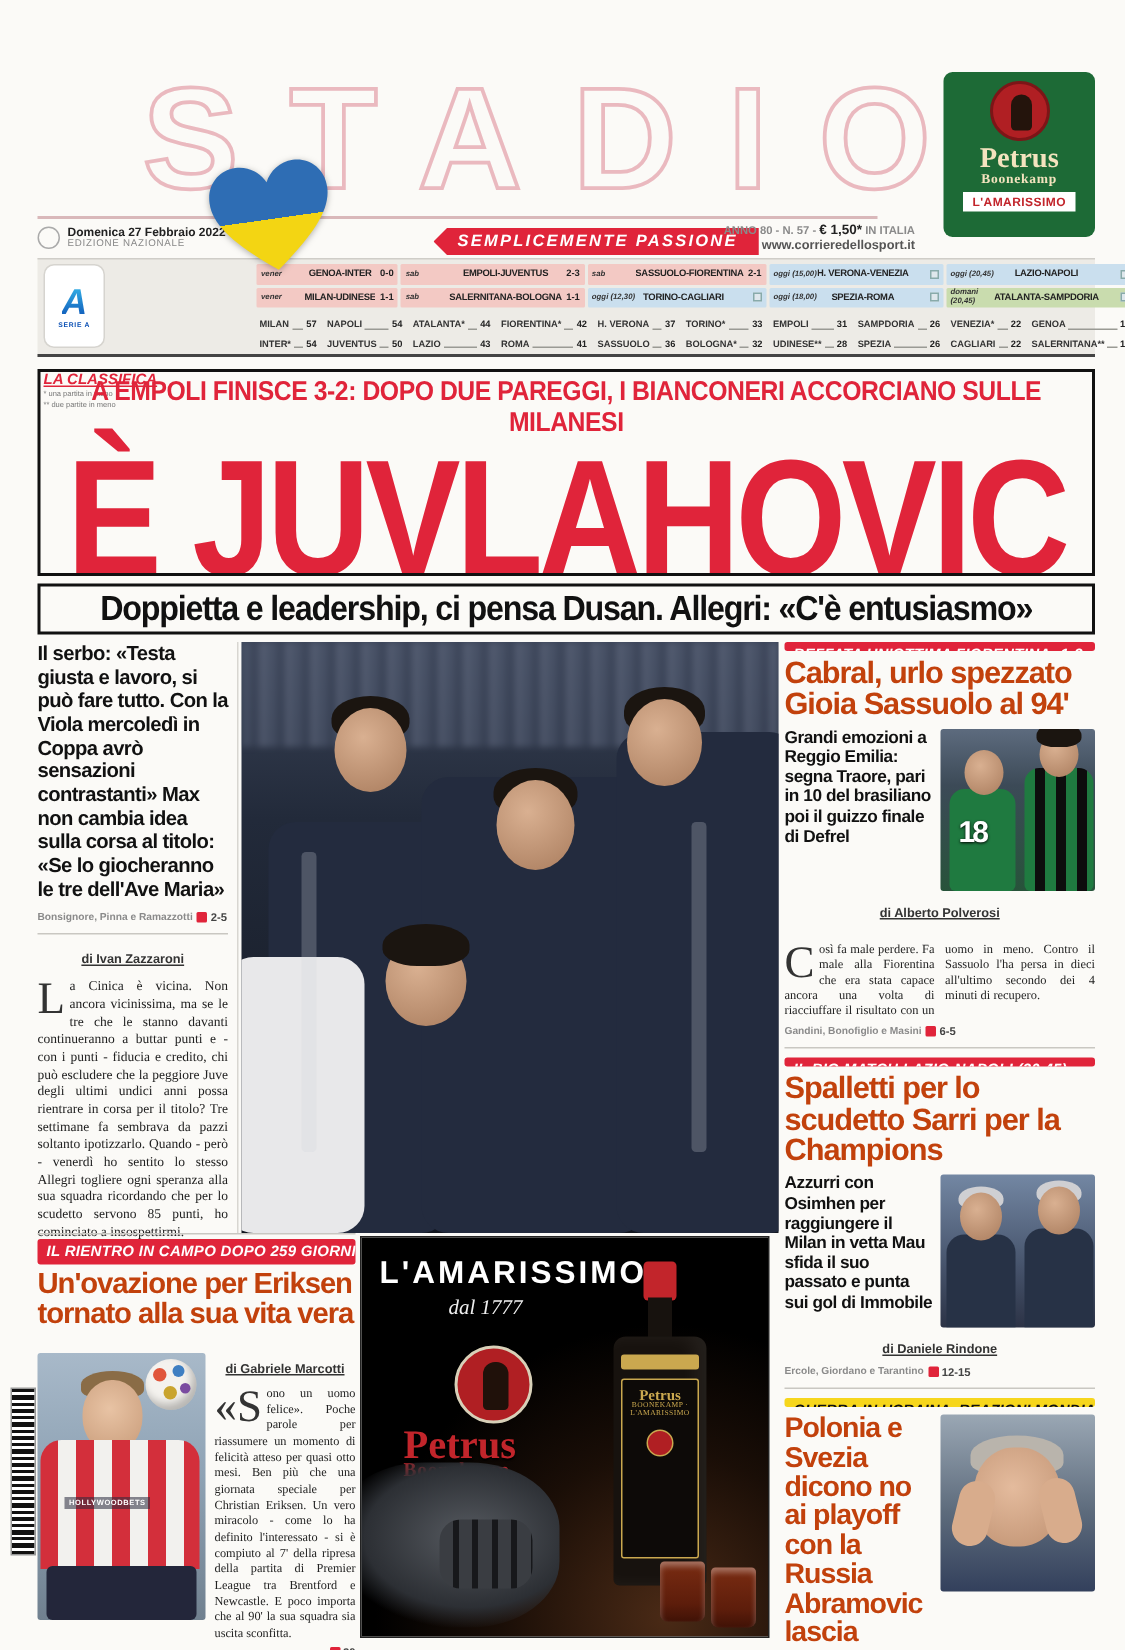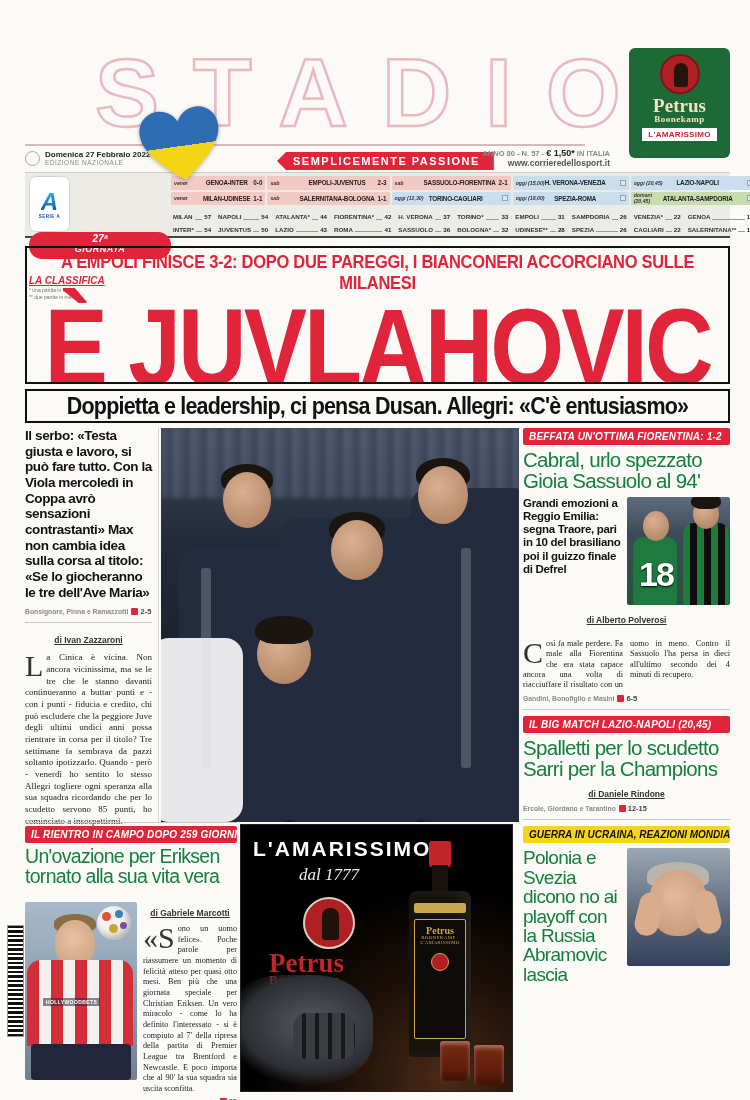--- a/index.html
+++ b/index.html
@@ -19,21 +19,21 @@
   .logo-row{position:absolute;left:0;top:8px;white-space:nowrap;color:#e0243a;font-style:italic;font-weight:900;}
   .logo-corriere{font-size:67px;letter-spacing:-4px;}
   .logo-dello{font-size:32px;letter-spacing:-1px;margin-left:4px;}
   .logo-sport{font-size:67px;letter-spacing:-3px;margin-left:4px;}
   .logo-rule{position:absolute;left:0;top:94px;width:560px;border-top:2px solid #d9b8ba;}
   .heart{position:absolute;left:112px;top:55px;width:88px;height:80px;z-index:5;filter:drop-shadow(0 1px 2px rgba(0,0,0,.3));}
   .date-blk{position:absolute;left:0;top:100px;display:flex;align-items:center;gap:5px;}
   .date-circle{width:15px;height:15px;border:1.5px solid #aaa;border-radius:50%;}
   .date-l1{font-size:8px;font-weight:700;color:#222;}
   .date-l2{font-size:6.5px;color:#888;letter-spacing:.5px;}
-  .ribbon{position:absolute;left:252px;top:102px;background:#e0243a;color:#fff;font-weight:800;
+  .ribbon{position:absolute;left:264px;top:102px;background:#e0243a;color:#fff;font-weight:800;font-style:italic;
     font-size:11px;letter-spacing:1.5px;padding:3px 14px 3px 16px;
     clip-path:polygon(9px 0,100% 0,100% 100%,9px 100%,0 50%);}
   .issue-blk{position:absolute;right:120px;top:98px;text-align:right;}
   .issue-l1{font-size:7.5px;color:#8a8a8a;font-weight:700;}
   .issue-l1 b{color:#222;font-size:9px;}
   .issue-l2{font-size:8.5px;color:#555;font-weight:800;}
   .petrus-top{position:absolute;right:0;top:-2px;width:101px;height:110px;background:#1d6a36;border-radius:6px;
     display:flex;flex-direction:column;align-items:center;padding-top:6px;}
   .ptop-circle{width:40px;height:40px;border-radius:50%;background:#b01f23;border:2px solid #7c1517;position:relative;}
   .ptop-circle:after{content:"";position:absolute;left:12px;top:7px;width:14px;height:24px;background:#24140c;
@@ -82,21 +82,21 @@
     transform:scaleY(1.16);transform-origin:center top;white-space:nowrap;}
   .sub-frame{position:absolute;left:25px;top:389px;width:705px;height:34px;border:2px solid #111;
     display:flex;align-items:center;justify-content:center;}
   .subtitle{font-size:21.5px;font-weight:900;letter-spacing:-.8px;color:#111;white-space:nowrap;transform:scaleY(1.08);}
 
   
   .redlabel{background:#e0243a;color:#fff;font-weight:900;font-style:italic;font-size:10px;letter-spacing:.2px;
     padding:3px 6px;border-radius:2px;white-space:nowrap;overflow:hidden;}
   .yellowlabel{background:#f6d61c;color:#111;font-weight:900;font-style:italic;font-size:10px;
     padding:3px 6px;border-radius:2px;white-space:nowrap;overflow:hidden;}
-  .h2{font-weight:400;color:#15803d;letter-spacing:-.7px;line-height:1.02;transform-origin:left top;}
+  .h2{font-weight:700;color:#c2410c;letter-spacing:-.7px;line-height:1.02;transform-origin:left top;}
   .byline{font-size:8.5px;font-weight:800;color:#333;text-decoration:underline;}
   .meta{display:flex;align-items:center;gap:3px;font-size:6.8px;font-weight:800;color:#8a8a8a;}
   .pageref{display:inline-flex;align-items:center;gap:2px;font-size:7.5px;font-weight:900;color:#444;}
   .pageref:before{content:"";width:7px;height:7px;background:#e0243a;border-radius:1px;display:inline-block;}
   .serifbody{font-family:"Liberation Serif",serif;font-size:9px;line-height:1.3;text-align:justify;color:#222;}
   .dropcap:first-letter{float:left;font-size:30px;line-height:.8;padding:2px 3px 0 0;font-weight:400;color:#333;}
   .sep{border-top:1px solid #c9c7c2;margin:6px 0;}
 
   
   .leftcol{position:absolute;left:25px;top:428px;width:134px;height:394px;border-right:1px solid #d8d6d1;padding-right:6px;}
@@ -121,21 +121,21 @@
   .flexrow{display:flex;gap:5px;margin-top:5px;justify-content:center;}
   .lede{font-size:11.5px;font-weight:800;letter-spacing:-.3px;line-height:1.15;color:#111;flex:1;}
   .sidephoto{width:103px;flex:none;border-radius:2px;overflow:hidden;position:relative;}
   .twocol{column-count:2;column-gap:7px;font-family:"Liberation Serif",serif;font-size:8.3px;line-height:1.25;
     text-align:justify;color:#222;margin-top:4px;}
   .center{text-align:center;}
   
   .ph-sass{height:108px;background:linear-gradient(180deg,#5d6b7e 0%,#3c4a57 35%,#27533a 100%);}
   .jersey{position:absolute;background:#1f7a40;border-radius:10px 10px 4px 4px;}
   .jersey.striped{background:repeating-linear-gradient(90deg,#1f7a40 0 7px,#0d0d0d 7px 14px);}
-  .shirt-num{position:absolute;color:#fff;font-weight:900;font-size:34px;letter-spacing:-2px;text-shadow:0 1px 2px #000;}
+  .shirt-num{position:absolute;color:#fff;font-weight:900;font-size:20px;letter-spacing:-2px;text-shadow:0 1px 2px #000;}
   
   .ph-lazio{height:102px;background:linear-gradient(180deg,#7387a3 0%,#46536b 60%,#2c3346 100%);}
   .coat{position:absolute;background:#273246;border-radius:12px 12px 0 0;}
   .grayhair{position:absolute;border-radius:50% 50% 42% 42%;background:#cfcfd2;}
   
   .ph-abra{height:118px;background:linear-gradient(180deg,#9aa7b4 0%,#5d6b7c 55%,#33405c 100%);}
   .abra-face{position:absolute;left:22px;top:22px;width:58px;height:66px;border-radius:46%;
     background:radial-gradient(circle at 45% 40%,#e4bb9d,#c09272);}
   .abra-hair{position:absolute;left:20px;top:14px;width:62px;height:26px;border-radius:50% 50% 30% 30%;background:#b9b4ac;}
   .abra-hand{position:absolute;width:24px;height:44px;border-radius:12px;background:#d8ac8c;}
@@ -154,21 +154,21 @@
   .er-shorts{position:absolute;left:6px;top:142px;width:100px;height:36px;background:#23263a;border-radius:4px;}
   .er-ball{position:absolute;right:6px;top:4px;width:34px;height:34px;border-radius:50%;background:#f4f2ee;
     box-shadow:inset -3px -4px 6px rgba(0,0,0,.25);}
   .er-ball i{position:absolute;border-radius:50%;}
   .er-txt{position:absolute;left:118px;top:76px;width:94px;}
 
   
   .ad{position:absolute;left:240px;top:824px;width:273px;height:268px;background:
     radial-gradient(circle at 75% 95%,#4a2a16 0%,#1a0e07 34%,#000 60%);overflow:hidden;border:1px solid #222;}
   .ad-title{position:absolute;left:12px;top:12px;color:#fff;font-weight:900;font-size:21px;letter-spacing:2px;}
-  .ad-since{position:absolute;left:58px;top:40px;color:#eee;font-family:"Liberation Serif",serif;font-style:italic;font-size:17px;}
+  .ad-since{position:absolute;left:58px;top:40px;color:#eee;font-family:"Liberation Serif",serif;font-style:italic;font-size:14px;}
   .ad-circle{position:absolute;left:62px;top:72px;width:52px;height:52px;border-radius:50%;background:#b01f23;
     border:2px solid #d8d0b8;}
   .ad-circle:after{content:"";position:absolute;left:17px;top:9px;width:17px;height:32px;background:#20110a;border-radius:8px 8px 3px 3px;}
   .ad-brand{position:absolute;left:28px;top:128px;color:#c2252b;font-family:"Liberation Serif",serif;font-weight:700;
     font-size:27px;line-height:.8;text-shadow:0 1px 1px #000;}
   .ad-brand small{font-size:13px;letter-spacing:.5px;display:block;color:#c2252b;}
   .gauntlet{position:absolute;left:-18px;top:150px;width:150px;height:110px;background:
     radial-gradient(ellipse at 60% 45%,#565a60 0%,#2c2f34 55%,transparent 72%);border-radius:40%;}
   .gauntlet:after{content:"";position:absolute;right:18px;top:38px;width:62px;height:46px;border-radius:14px;
     background:repeating-linear-gradient(90deg,#3a3d42 0 9px,#17181b 9px 13px);}
@@ -229,24 +229,20 @@
     </div>
   </div>
 
   <div class="strip" data-name="results-strip">
     <div class="strip-left" data-name="strip-left">
       <div class="seriea" data-name="serie-a-logo">
         <div class="seriea-a" data-name="serie-a-letter">A</div>
         <div class="seriea-t" data-name="serie-a-name">SERIE A</div>
       </div>
       <div>
-        <div class="giornata" data-name="giornata-badge">
-          <span class="n" data-name="giornata-number">27ª</span>
-          <span class="g" data-name="giornata-label">GIORNATA</span>
-        </div>
         <div class="classifica" data-name="classifica-block">
           <div class="classifica-t" data-name="classifica-title">LA CLASSIFICA</div>
           <div class="classifica-fn" data-name="classifica-footnote-1">* una partita in meno</div>
           <div class="classifica-fn" data-name="classifica-footnote-2">** due partite in meno</div>
         </div>
       </div>
     </div>
     <div class="strip-right" data-name="strip-right">
       <div class="matches" data-name="matches-grid">
 
@@ -508,20 +504,31 @@
     <p class="twocol dropcap" style="margin:12px 0 0 0" data-name="fiorentina-body">Così fa male perdere. Fa male alla Fiorentina che era stata capace ancora una volta di riacciuffare il risultato con un uomo in meno. Contro il Sassuolo l'ha persa in dieci all'ultimo secondo dei 4 minuti di recupero.</p>
     <div class="meta" style="margin-top:3px" data-name="fiorentina-credits">
       <span data-name="credits-names">Gandini, Bonofiglio e Masini</span>
       <span class="pageref" data-name="page-reference">6-5</span>
     </div>
 
     <div class="sep" data-name="divider"></div>
 
     <div class="redlabel" data-name="lazio-label">IL BIG MATCH LAZIO-NAPOLI (20,45)</div>
     <div class="h2 rc-h" style="margin-top:5px" data-name="lazio-headline">Spalletti per lo scudetto Sarri per la Champions</div>
+    <div class="flexrow" data-name="lazio-row">
+      <div class="lede" data-name="lazio-lede">Azzurri con Osimhen per raggiungere il Milan in vetta Mau sfida il suo passato e punta sui gol di Immobile</div>
+      <div class="sidephoto ph-lazio" data-name="coaches-photo">
+        <div class="coat" style="left:4px;top:40px;width:46px;height:62px" data-name="coach-coat"></div>
+        <div class="coat" style="left:56px;top:36px;width:46px;height:66px" data-name="coach-coat"></div>
+        <div class="grayhair" style="left:12px;top:8px;width:30px;height:16px" data-name="coach-hair"></div>
+        <div class="pm-head" style="left:13px;top:12px;width:28px;height:32px" data-name="coach-head"></div>
+        <div class="grayhair" style="left:64px;top:4px;width:30px;height:16px" data-name="coach-hair"></div>
+        <div class="pm-head" style="left:65px;top:8px;width:28px;height:32px" data-name="coach-head"></div>
+      </div>
+    </div>
     <div class="center" style="margin-top:4px" data-name="lazio-byline-wrap">
       <span class="byline" data-name="lazio-byline">di Daniele Rindone</span>
     </div>
     <div class="meta" style="margin-top:3px" data-name="lazio-credits">
       <span data-name="credits-names">Ercole, Giordano e Tarantino</span>
       <span class="pageref" data-name="page-reference">12-15</span>
     </div>
 
     <div class="sep" data-name="divider"></div>
 

